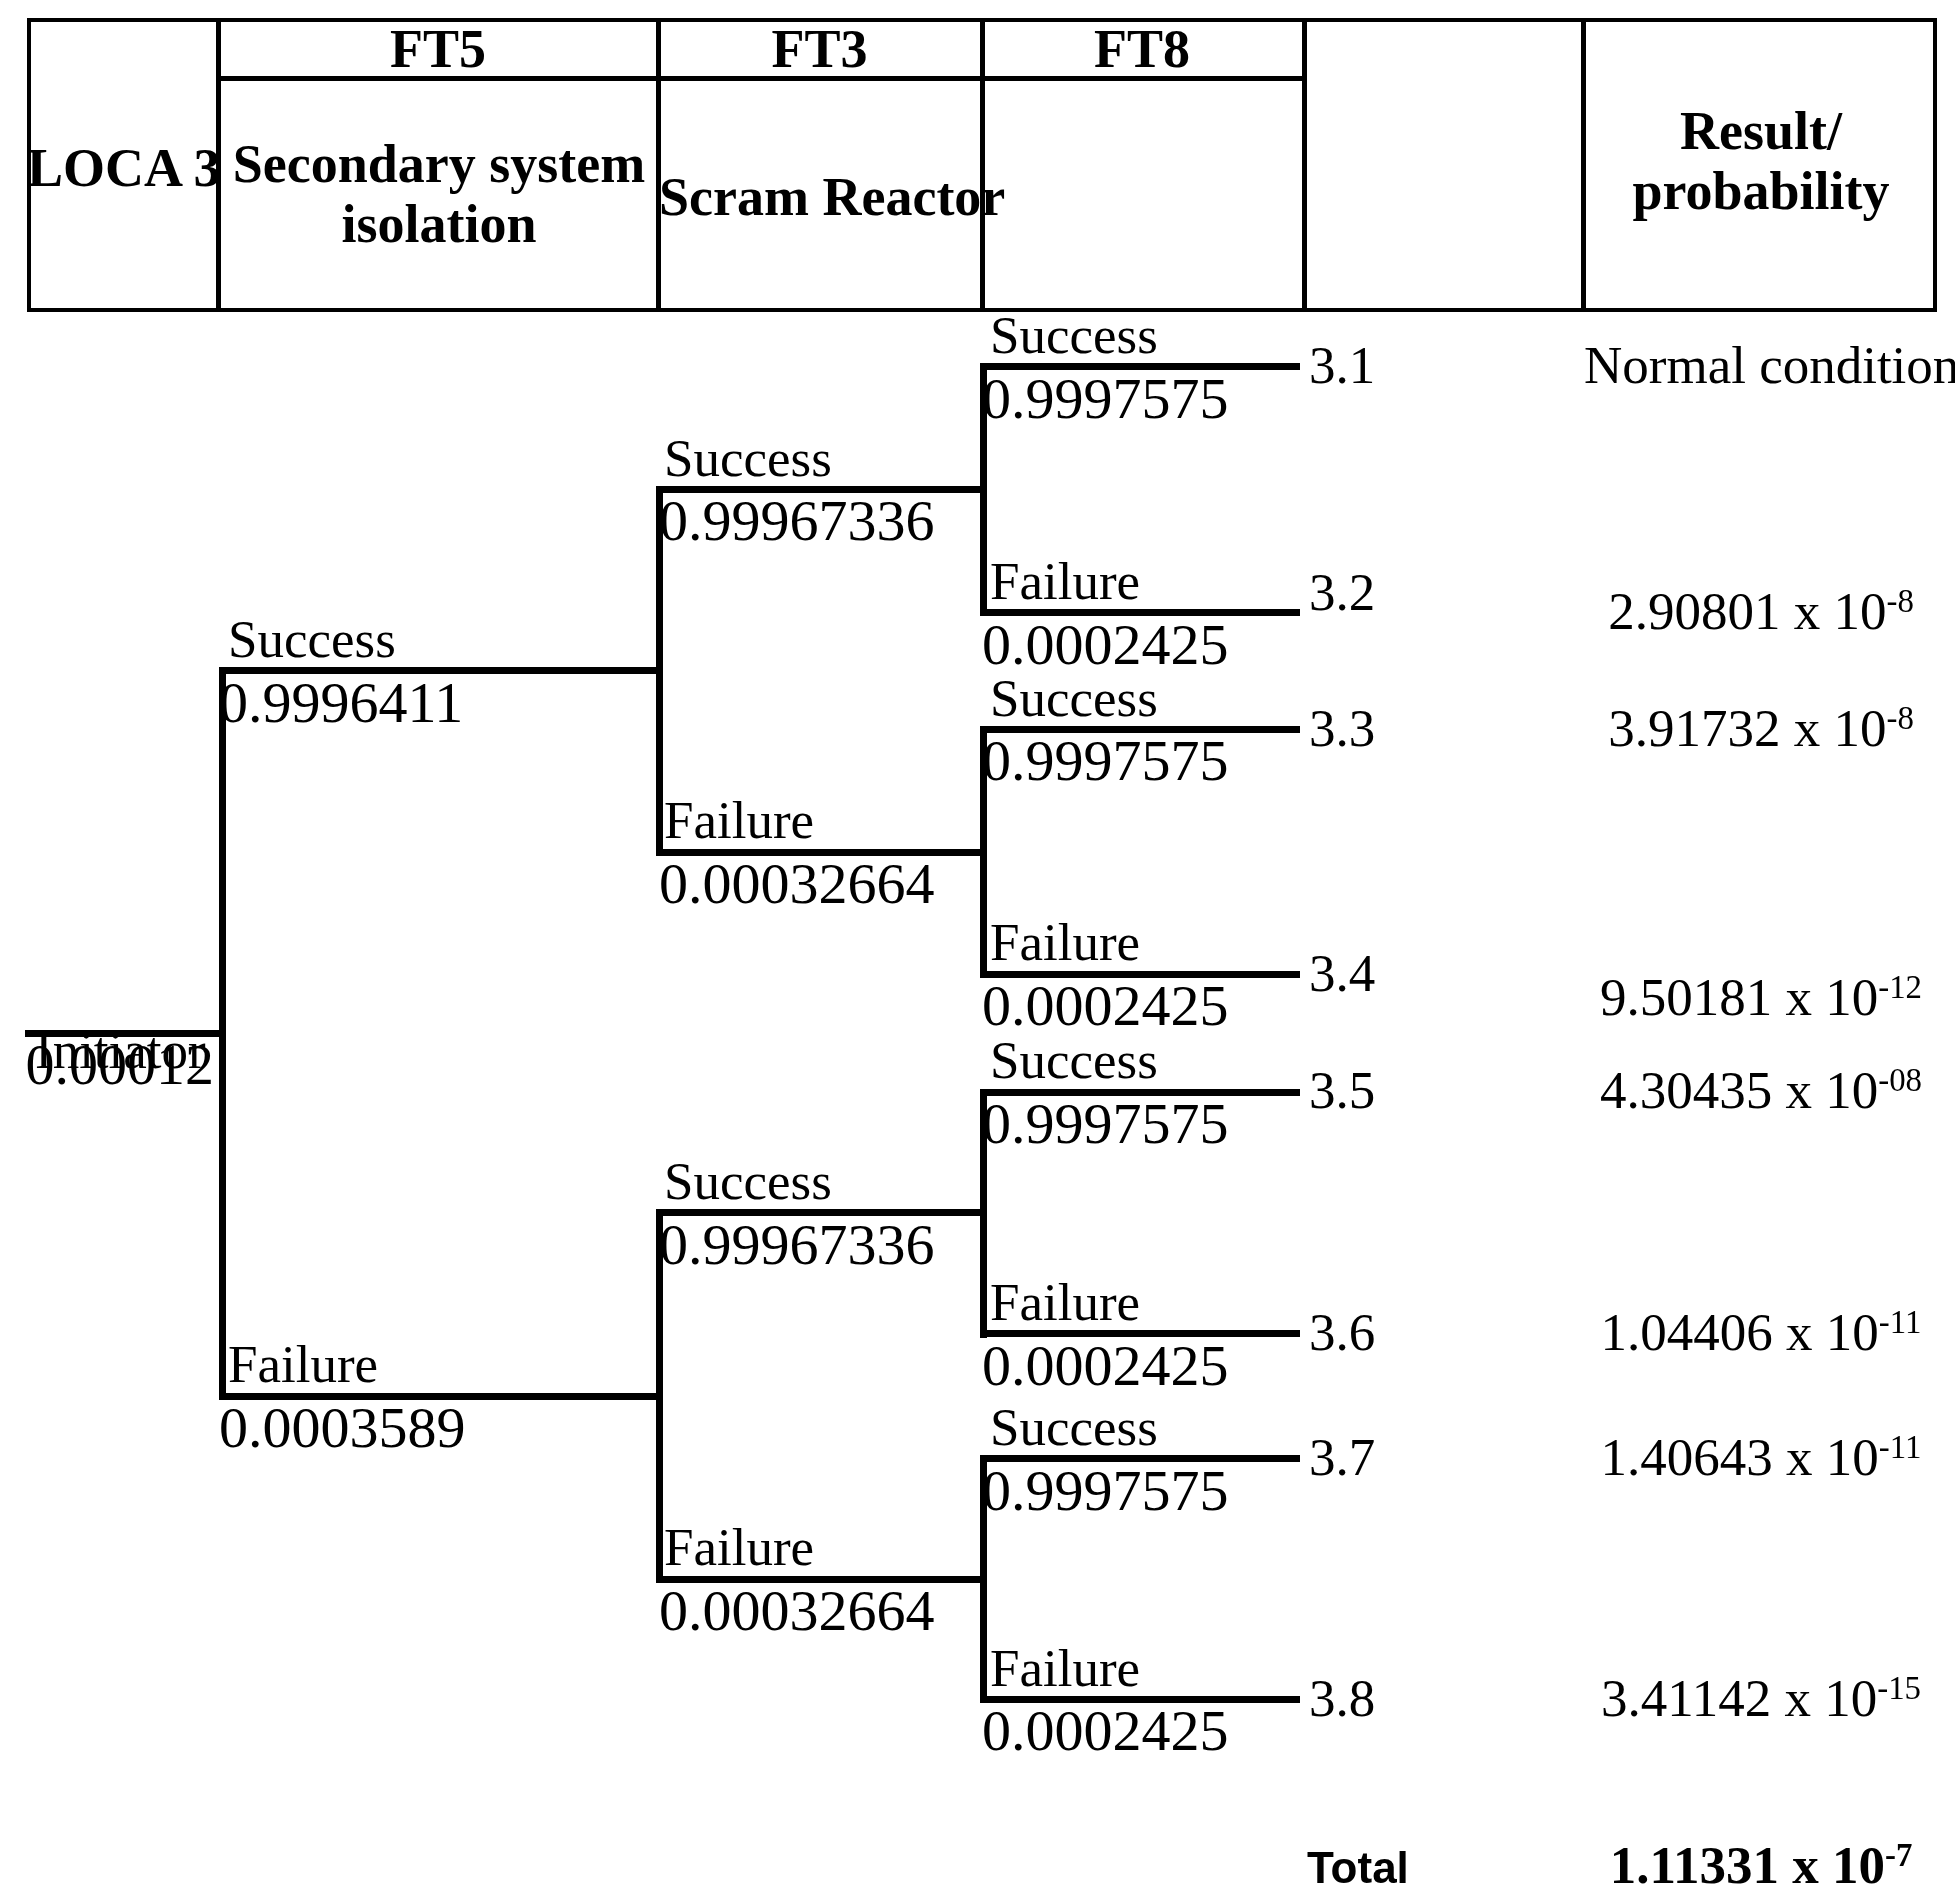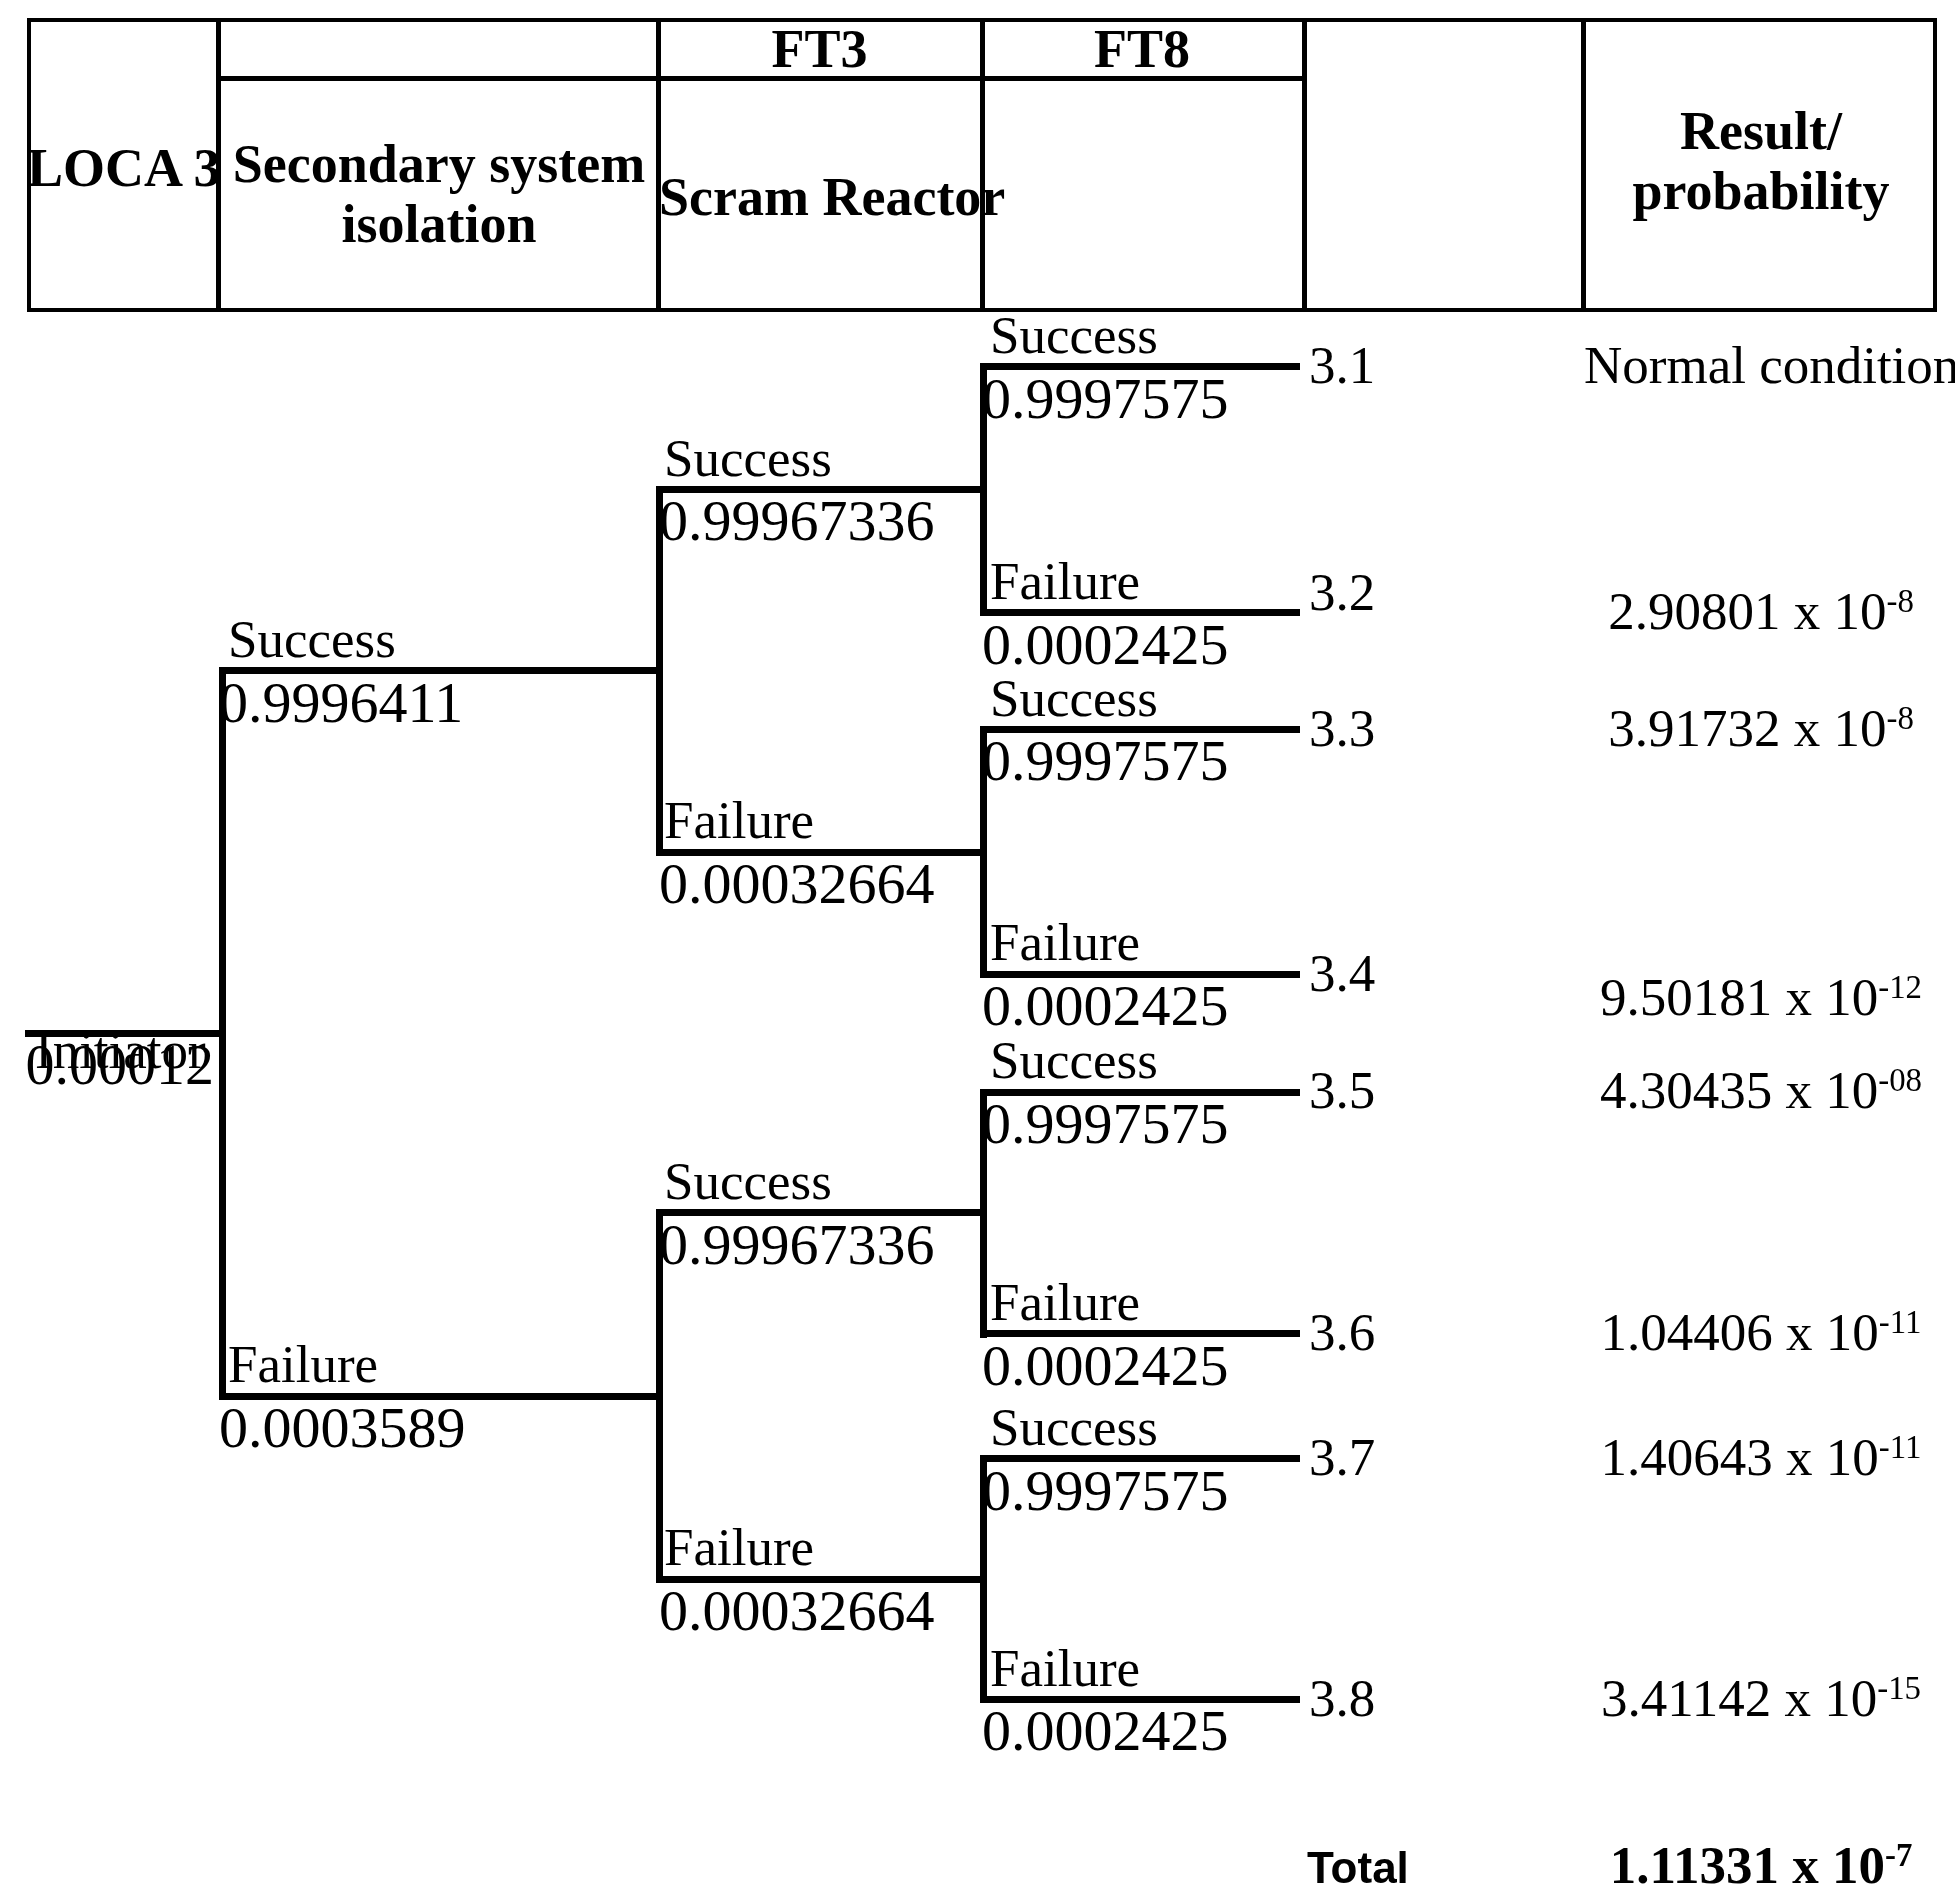--- a/index.html
+++ b/index.html
@@ -96,20 +96,21 @@
   <div class="tbl"></div>
   <div class="vdiv" style="left:216px"></div>
   <div class="vdiv" style="left:656px"></div>
   <div class="vdiv" style="left:980px"></div>
   <div class="vdiv" style="left:1302px"></div>
   <div class="vdiv" style="left:1581px"></div>
   <div class="subdiv"></div>
 
   <div class="hcell" style="left:27px; top:138px; width:189px;">LOCA 3</div>
 
+  <div class="hcell" style="left:219px; top:19.3px; width:438px;">FT5</div>
   <div class="hcell" style="left:659px; top:19.3px; width:321px;">FT3</div>
   <div class="hcell" style="left:982px; top:19.3px; width:320px;">FT8</div>
 
   <div class="hcell" style="left:225px; top:134px; width:428px;">
     <div>Secondary system</div>
     <div>isolation</div>
   </div>
   <div class="hcell" style="left:659px; top:167px; width:321px;">Scram Reactor</div>
 
   <div class="hcell" style="left:1584px; top:101px; width:354px;">

